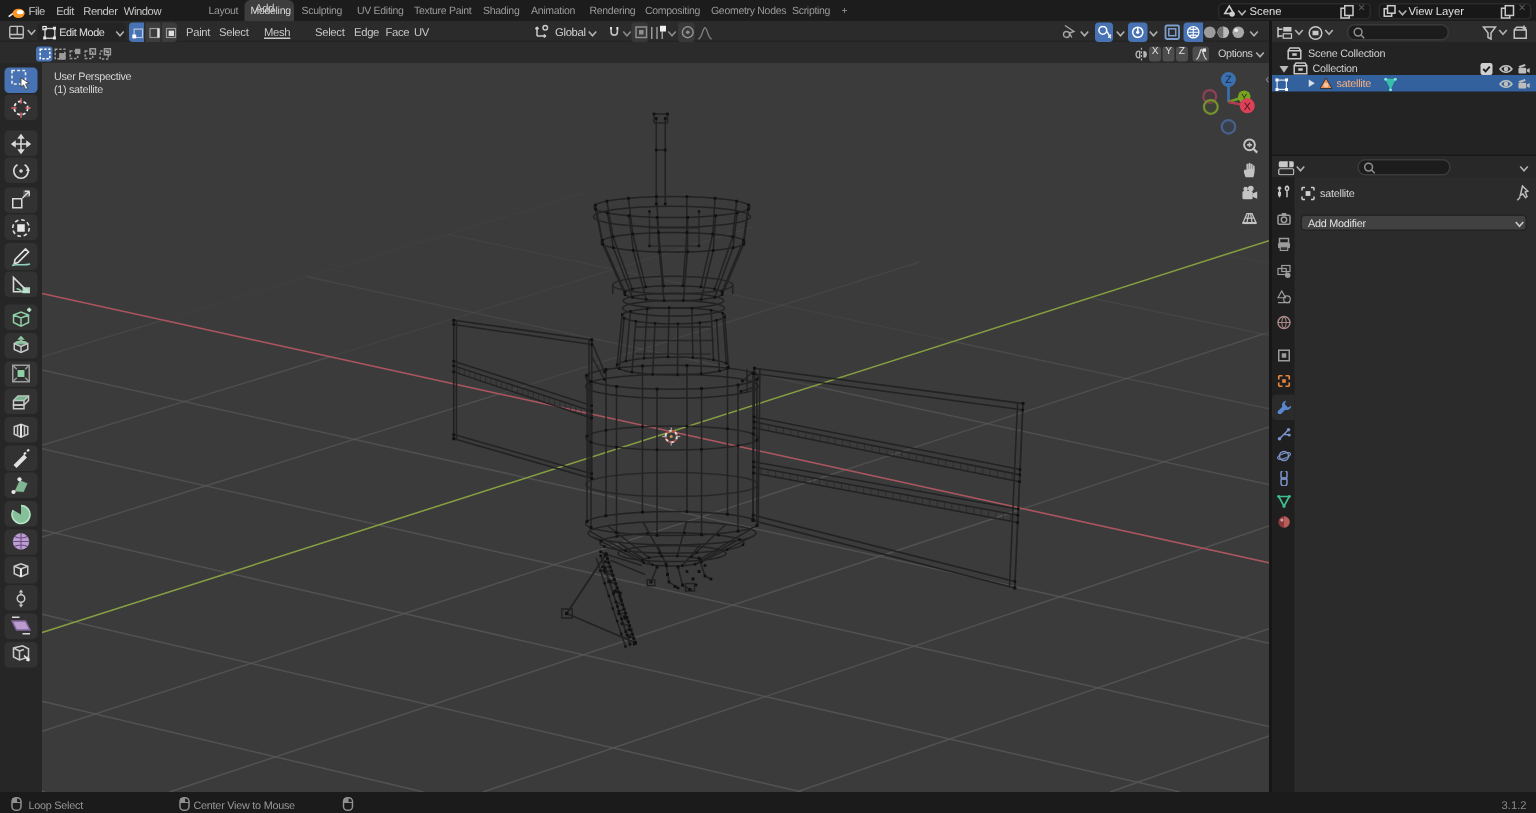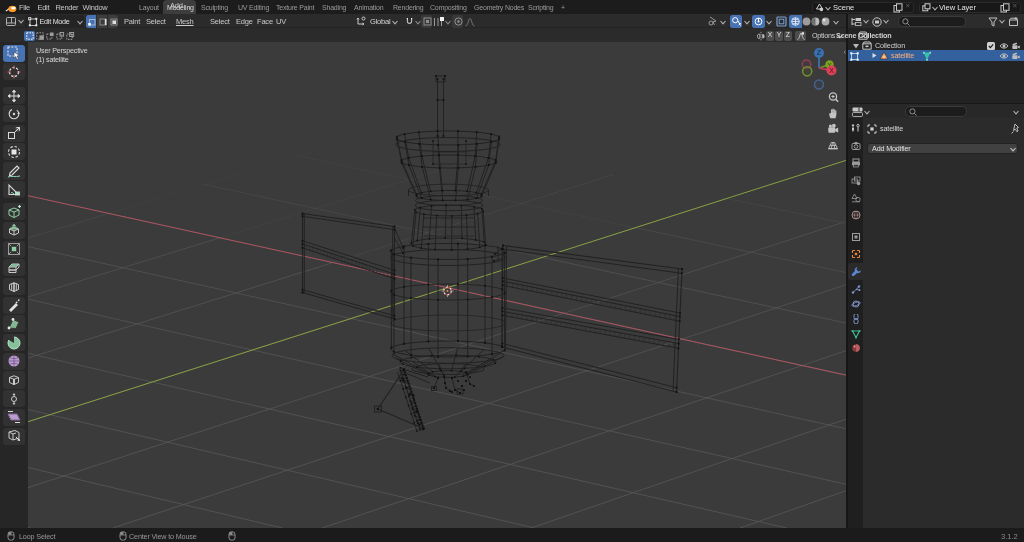--- a/index.html
+++ b/index.html
@@ -1038,21 +1038,21 @@
     </svg>
     <svg style="position:absolute;left:1008px;top:16px" width="11" height="11" viewBox="0 0 11 11">
       <path d="M1.5 4 h8 v5.5 h-8 Z M1.5 4 L3 2.2 h5 L9.5 4" fill="none" stroke="#c0c0c0"></path>
       <path d="M8 1 v3 M6.5 2.5 h3" stroke="#c0c0c0"></path>
     </svg>
     <svg style="position:absolute;left:858px;top:30.5px" width="10" height="9" viewBox="0 0 10 9">
       <path d="M0.8 2.8 h8.4 v5.4 h-8.4 Z" fill="none" stroke="#c9c9c9"></path>
       <path d="M0.8 2.8 L2 1 h6 L9.2 2.8" fill="none" stroke="#c9c9c9"></path>
       <path d="M3.5 4.5 h3 v1.6 h-3 Z" fill="#c9c9c9"></path>
     </svg>
-    <span class="t" style="left:836px;top:31.5px;font-size:7.2px;color:#d0d0d0;letter-spacing:-0.15px;font-weight:bold;">Scene Collection</span>
+    <span class="t" style="left:872px;top:31.5px;font-size:7.2px;color:#d0d0d0;letter-spacing:-0.15px;">Scene Collection</span>
     <svg style="position:absolute;left:852px;top:41.5px" width="8" height="8" viewBox="0 0 8 8">
       <path d="M1 2 H7 L4 6.5 Z" fill="#b9b9b9"></path>
     </svg>
     <svg style="position:absolute;left:862px;top:40.5px" width="10" height="9" viewBox="0 0 10 9">
       <path d="M0.8 2.8 h8.4 v5.4 h-8.4 Z" fill="none" stroke="#c9c9c9"></path>
       <path d="M0.8 2.8 L2 1 h6 L9.2 2.8" fill="none" stroke="#c9c9c9"></path>
       <path d="M3.5 4.5 h3 v1.6 h-3 Z" fill="#c9c9c9"></path>
     </svg>
     <span class="t" style="left:875px;top:41.5px;font-size:7.2px;color:#d0d0d0;letter-spacing:-0.15px;">Collection</span>
     <svg style="position:absolute;left:986px;top:40.5px" width="10" height="10" viewBox="0 0 10 10">

